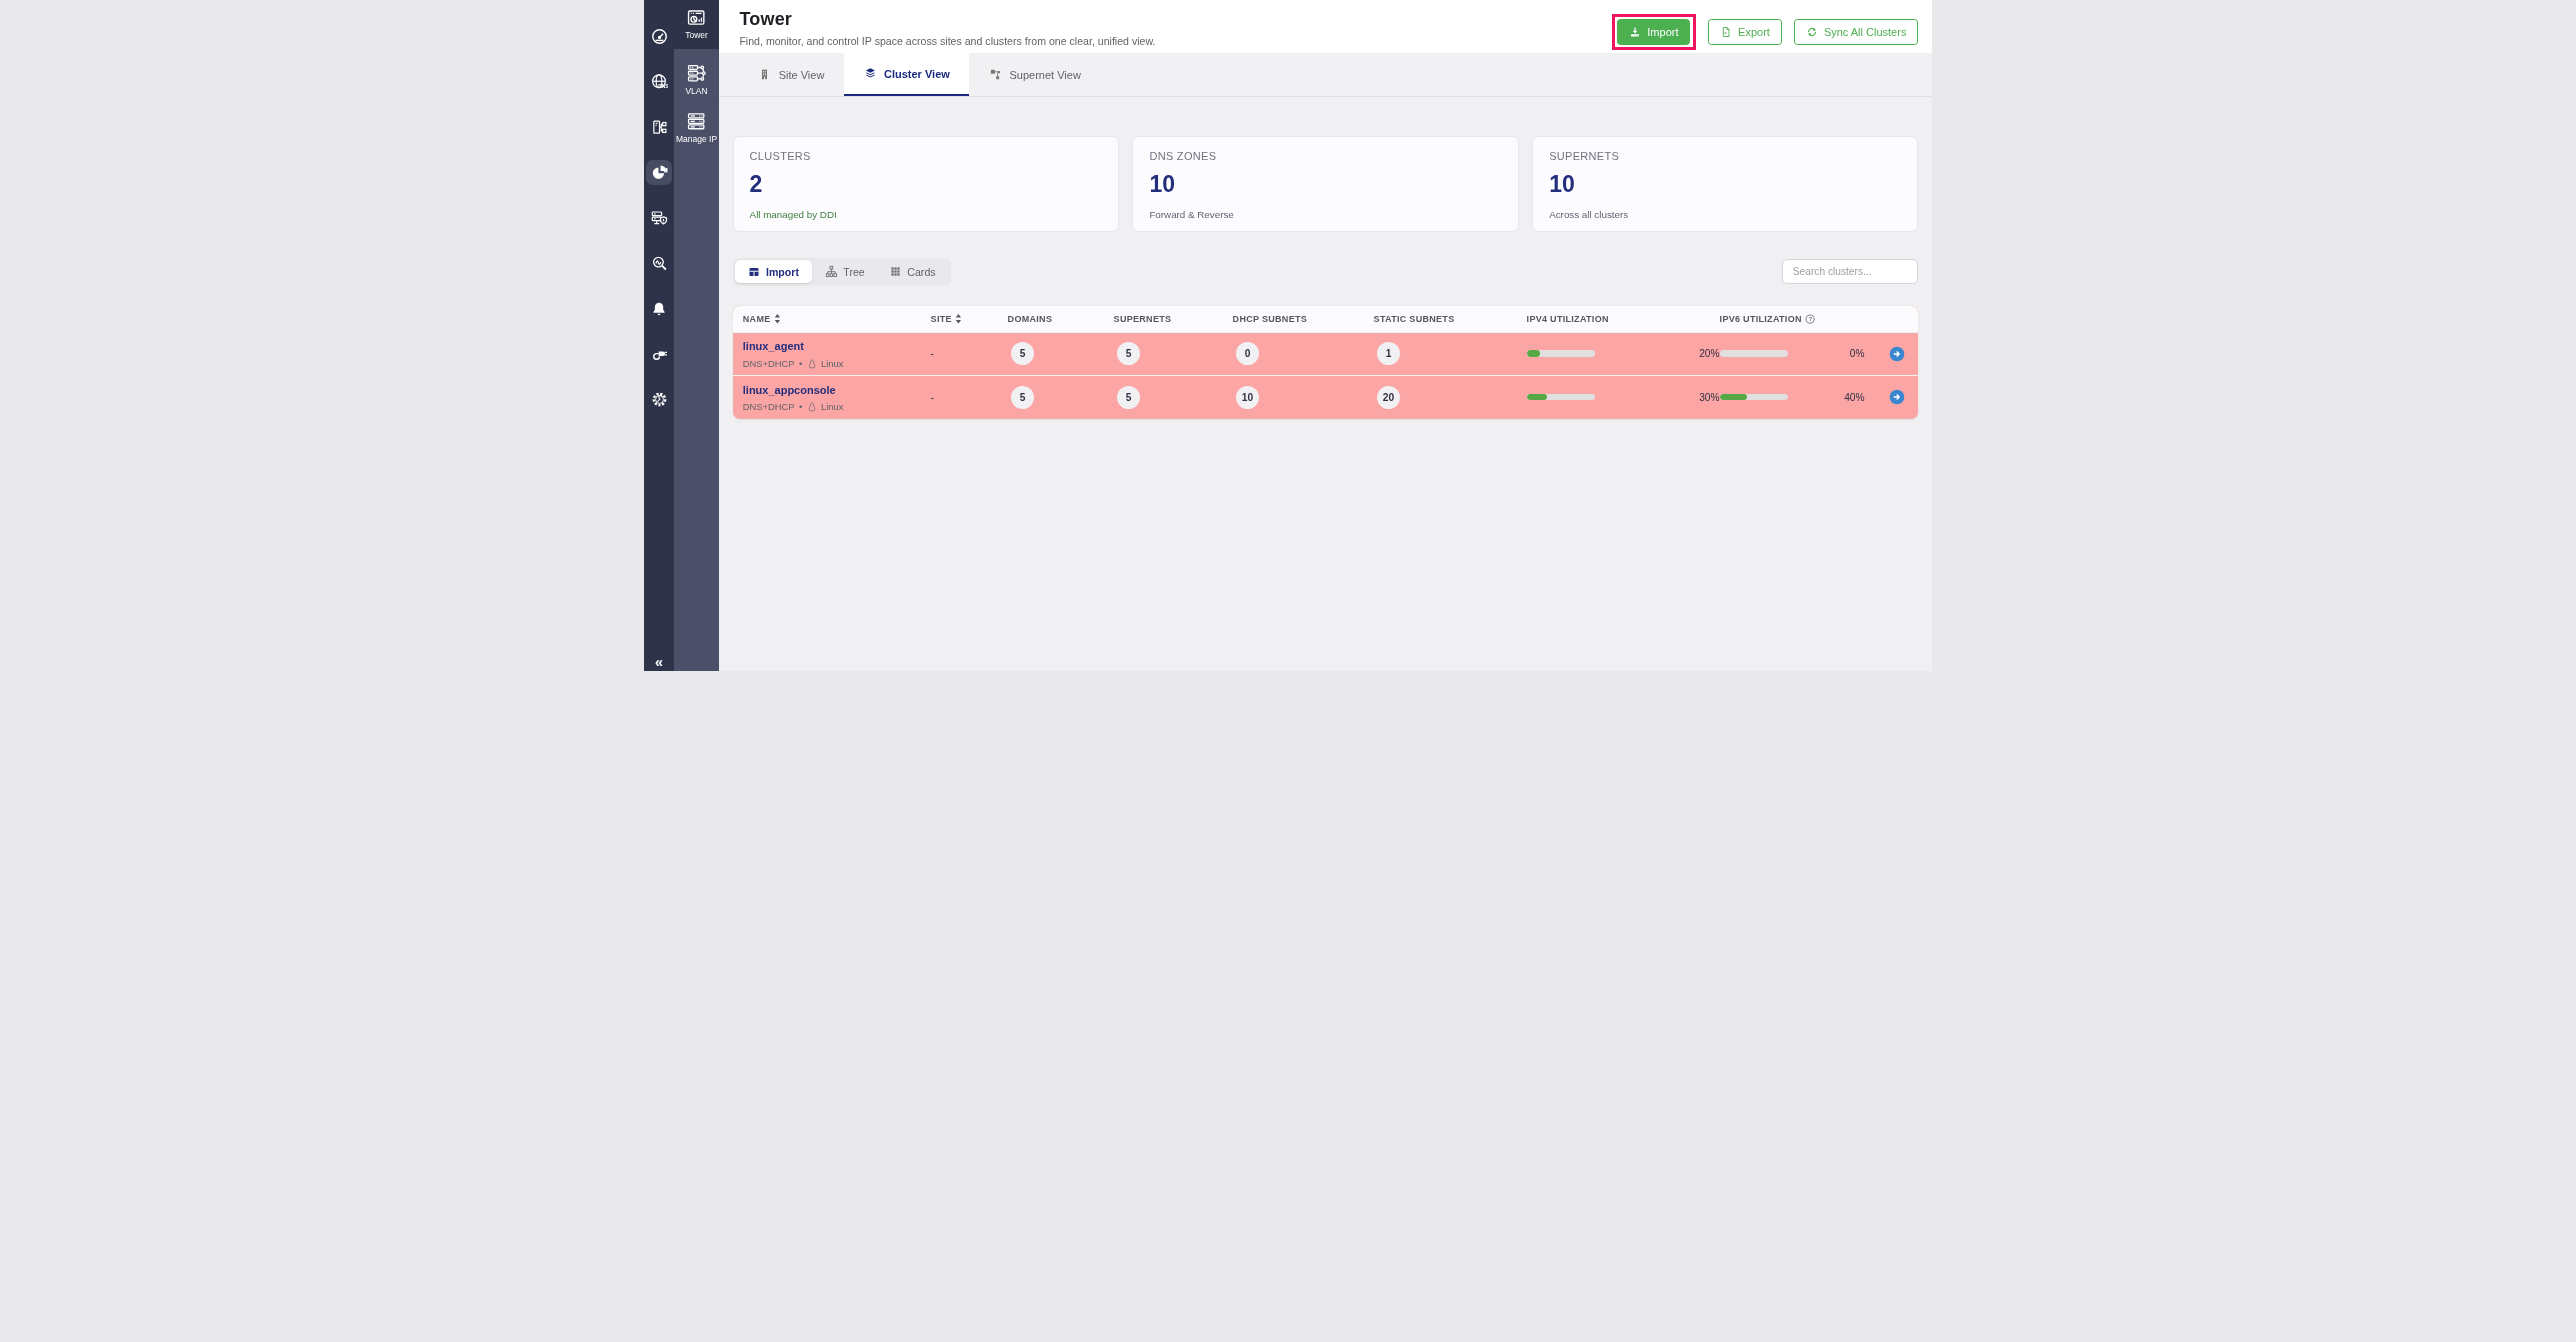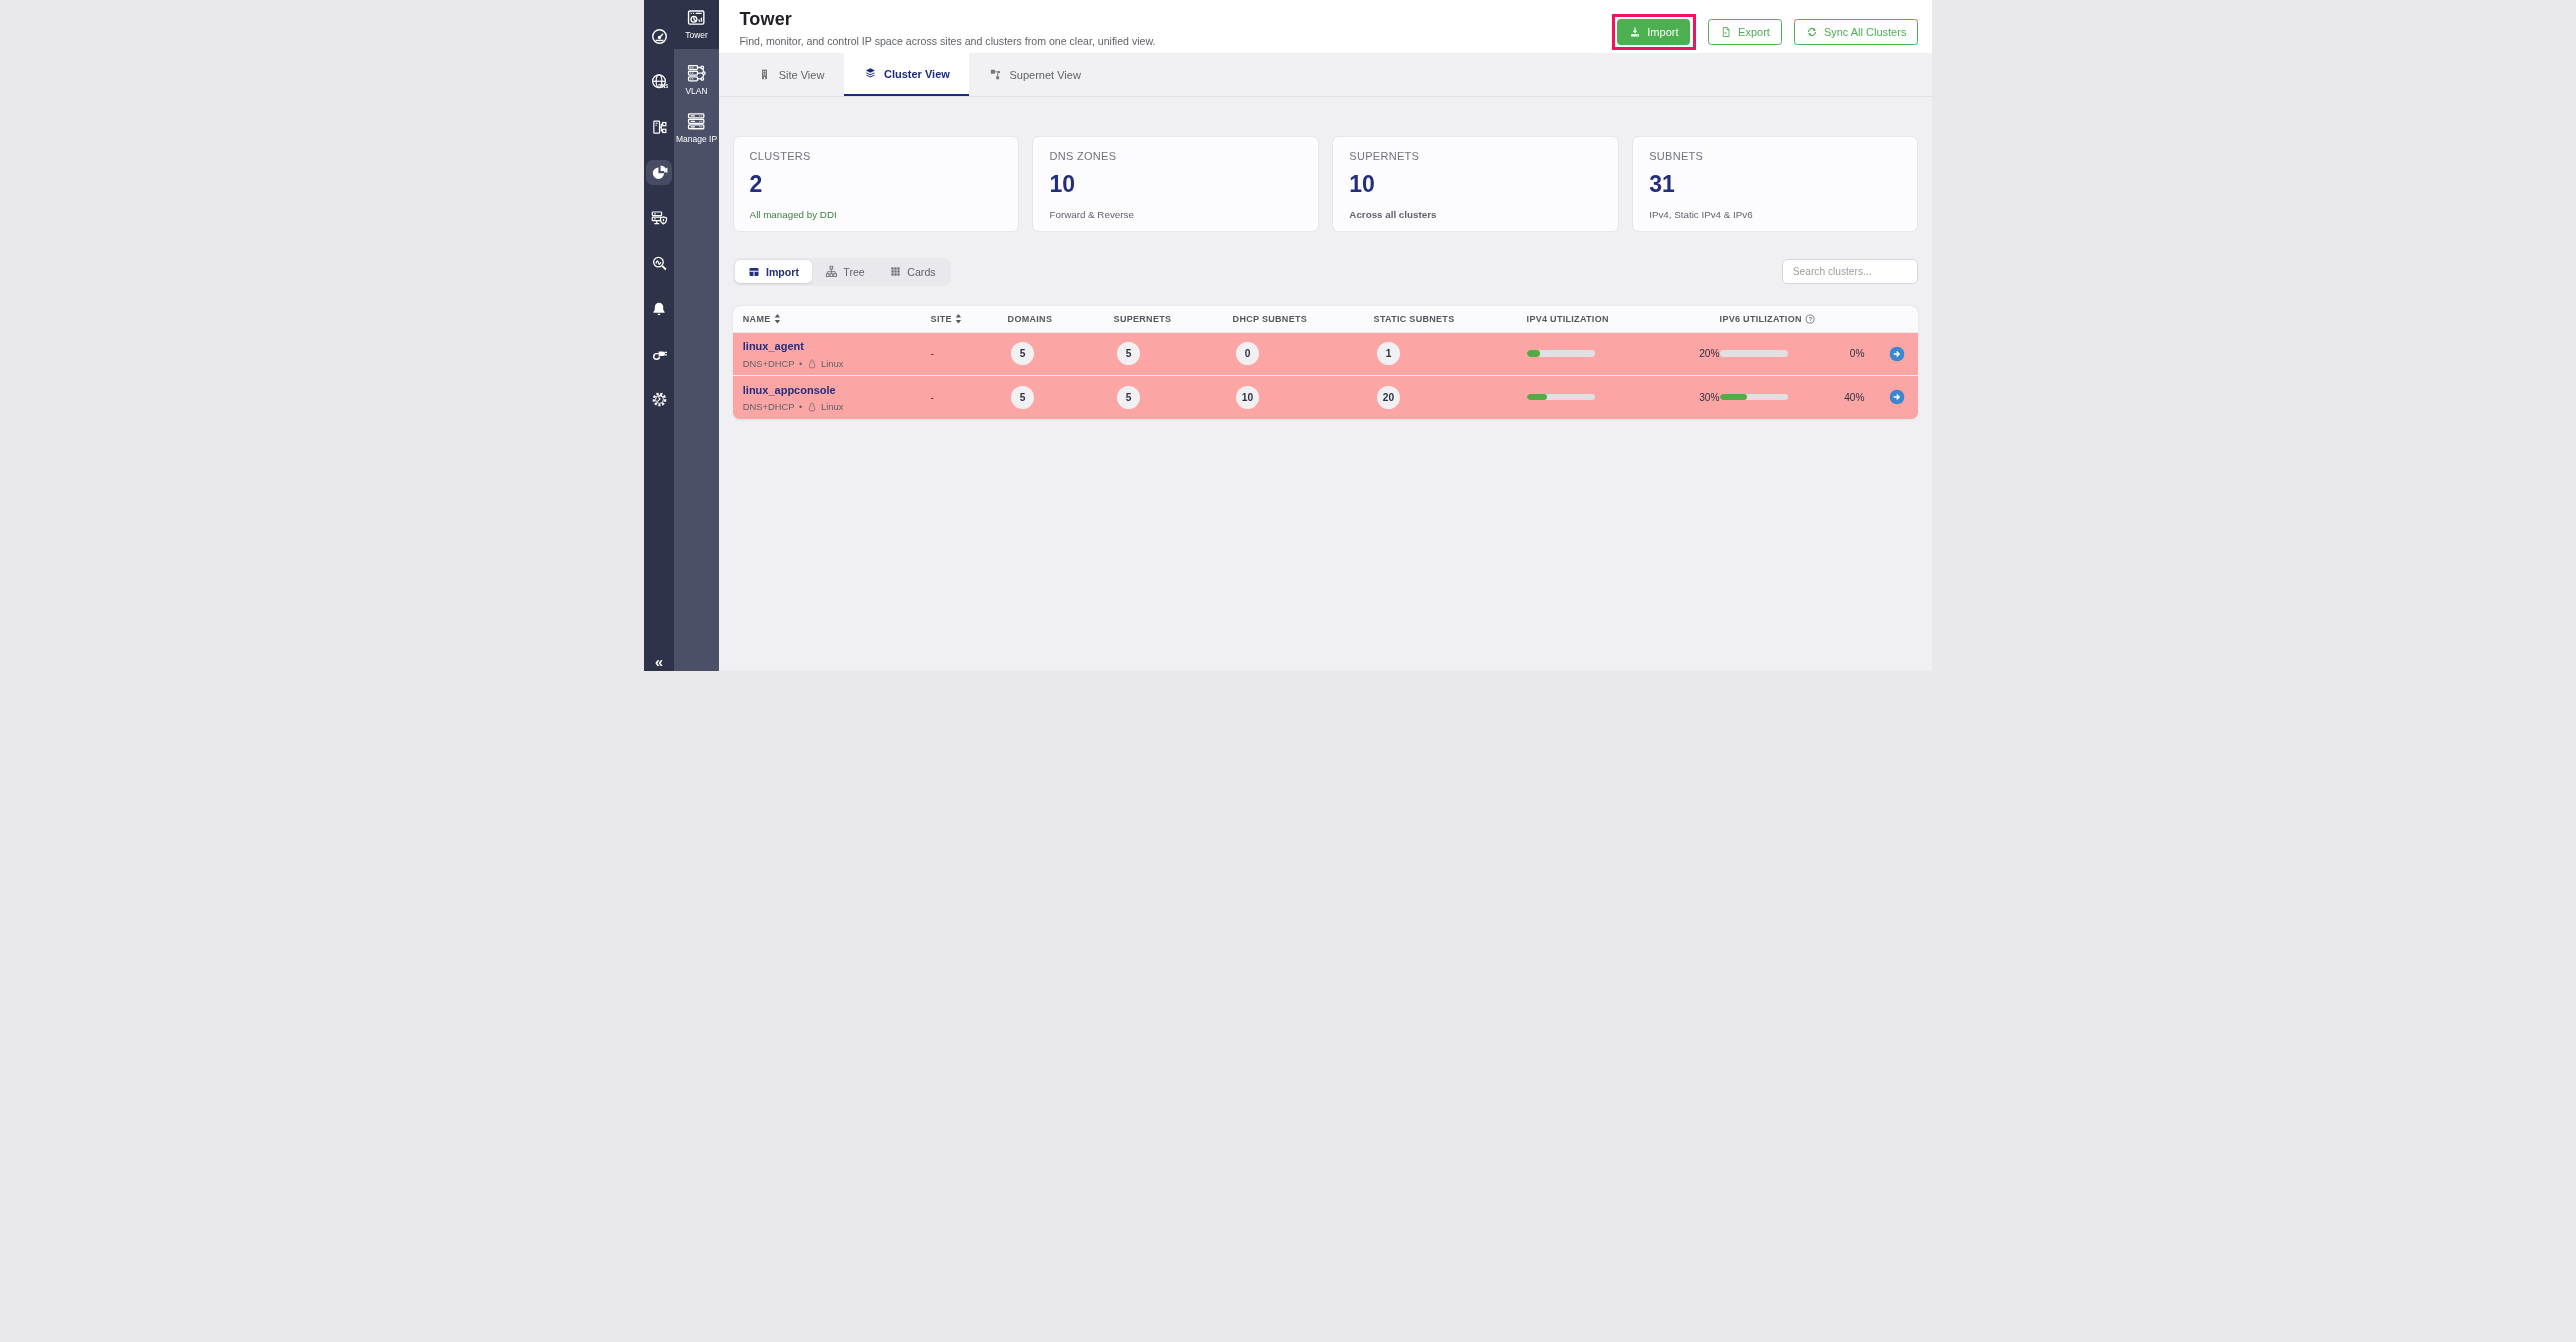--- a/index.html
+++ b/index.html
@@ -286,26 +286,21 @@
           <div class="ccap" style="color: rgb(62, 125, 63);">All managed by DDI</div>
         </div>
         <div class="card">
           <div class="clabel">DNS ZONES</div>
           <div class="cvalue">10</div>
           <div class="ccap" style="color: rgb(95, 99, 112);">Forward &amp; Reverse</div>
         </div>
         <div class="card">
           <div class="clabel">SUPERNETS</div>
           <div class="cvalue">10</div>
-          <div class="ccap" style="color: rgb(95, 99, 112); font-weight: bold;">Across all clusters</div>
-        </div>
-        <div class="card">
-          <div class="clabel">SUBNETS</div>
-          <div class="cvalue">31</div>
-          <div class="ccap" style="color: rgb(95, 99, 112);">IPv4, Static IPv4 &amp; IPv6</div>
+          <div class="ccap" style="color: rgb(95, 99, 112);">Across all clusters</div>
         </div>
       </div>
 
       <div class="controls">
         <div class="segctl">
           <div class="seg active">
             <span>
               <svg width="12" height="12" viewBox="0 0 24 24">
                 <rect x="3" y="4" width="18" height="16" rx="2" fill="#232e7c"></rect>
                 <path d="M3 10.5h18 M12 10.5V20" stroke="#fff" stroke-width="2" fill="none"></path>

